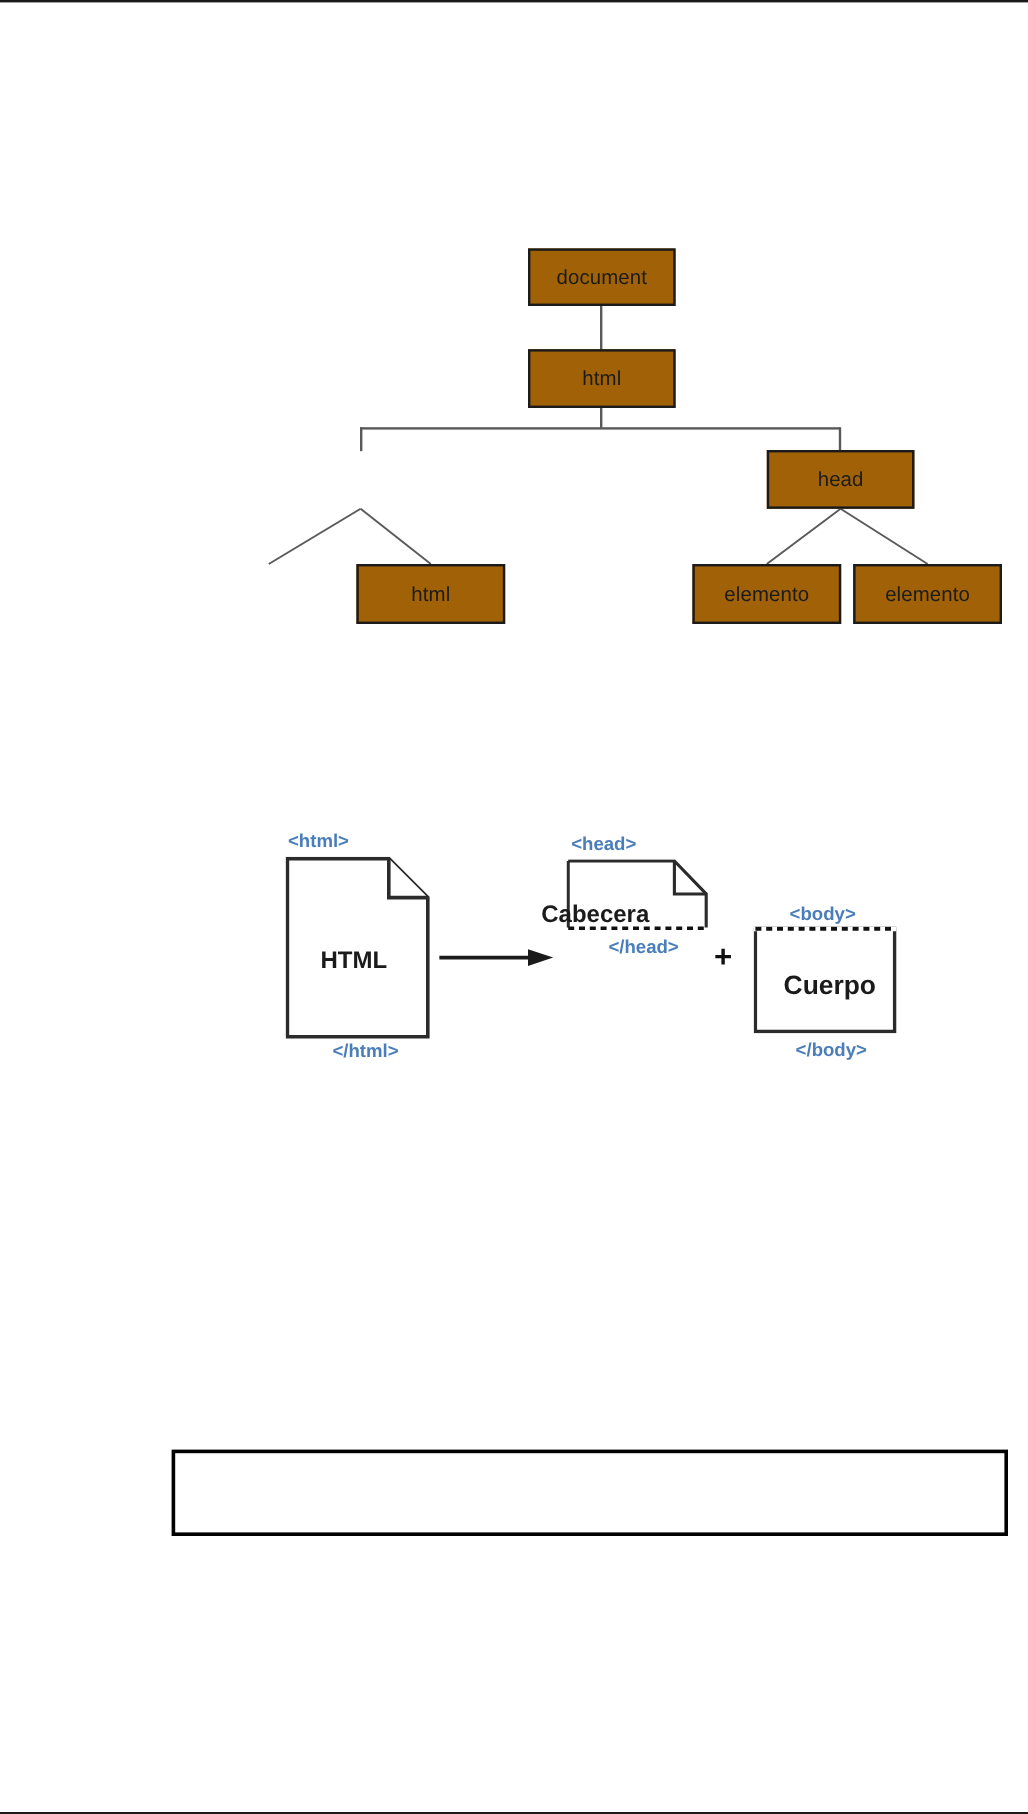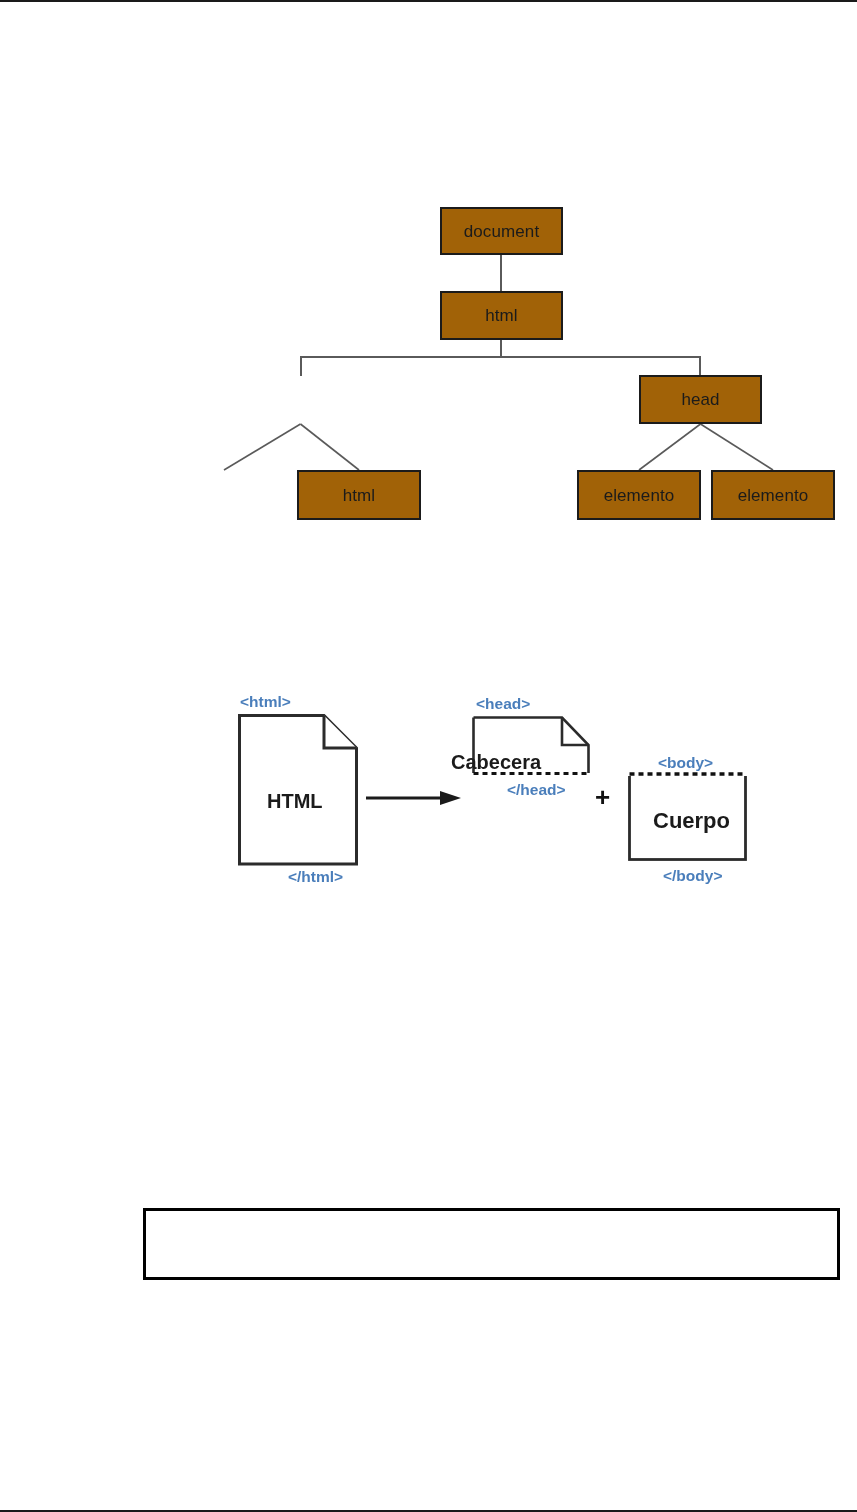--- a/index.html
+++ b/index.html
@@ -171,21 +171,21 @@
 
   <span class="tag-label" style="left:240px; top:694px;">&lt;html&gt;</span>
 
   <svg class="doc-shape" style="left:238px; top:714px; width:130px; height:152px;">
     <path d="M1.5,1.5 L86,1.5 L118.5,34 L118.5,150 L1.5,150 Z" fill="#ffffff" stroke="#2b2b2b" stroke-width="3"></path>
     <path d="M86,1.5 L86,34 L118.5,34" fill="#ffffff" stroke="#2b2b2b" stroke-width="3" stroke-linejoin="miter"></path>
   </svg>
 
   <span class="shape-label" style="left:267px; top:791px; font-size:20px;">HTML</span>
 
-  <span class="tag-label" style="left:288px; top:869px;">&lt;/html&gt;</span>
+  <span class="tag-label" style="left:277px; top:869px;">&lt;/html&gt;</span>
 
   <svg class="doc-shape" style="left:366px; top:788px; width:100px; height:20px;">
     <line x1="0" y1="10" x2="76" y2="10" stroke="#1b1b1b" stroke-width="3"></line>
     <path d="M74,3 L95,10 L74,17 Z" fill="#1b1b1b"></path>
   </svg>
 
   <span class="tag-label" style="left:476px; top:696px;">&lt;head&gt;</span>
 
   <svg class="doc-shape" style="left:472px; top:716px; width:122px; height:60px;">
     <path d="M1.5,1.5 L90,1.5 L116.5,29 L116.5,57" fill="#ffffff" stroke="#2b2b2b" stroke-width="2.6" stroke-linejoin="miter"></path>

